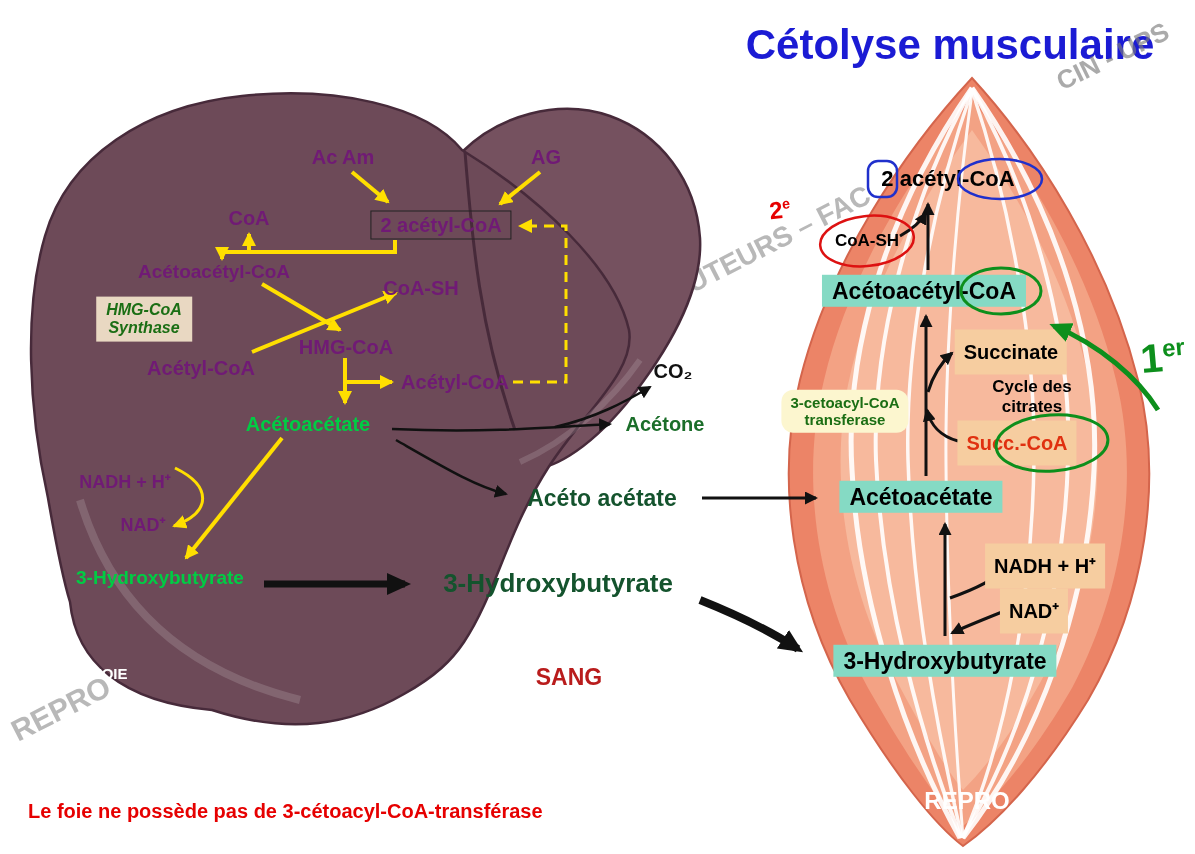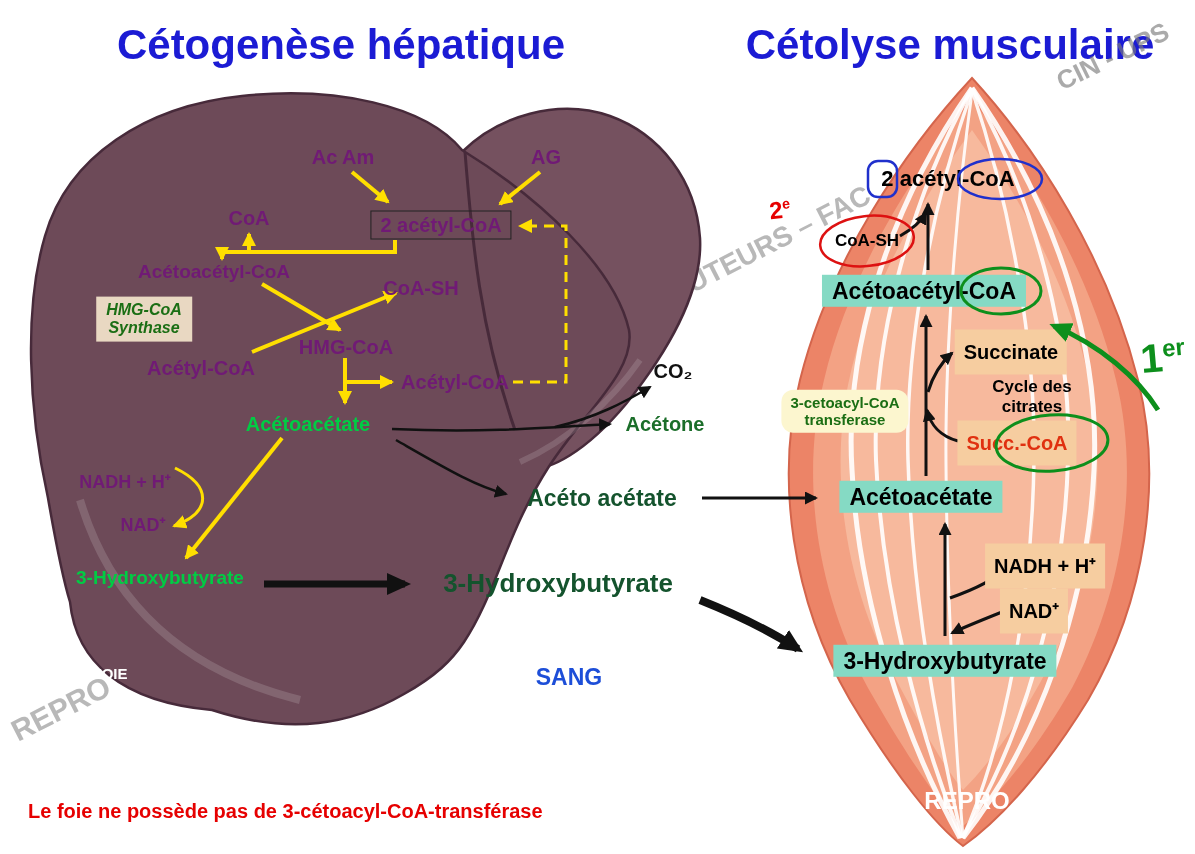--- a/index.html
+++ b/index.html
@@ -9,21 +9,21 @@
   #base-layer{z-index:0}
   #overlay-layer{z-index:6;pointer-events:none}
   .lbl{position:absolute;font-weight:bold;white-space:nowrap;transform:translate(-50%,-50%);z-index:2;line-height:1.15}
   .title{color:#1b1bd4;font-size:42px;z-index:3}
   .yl{color:#701a75;font-size:19px}
   .greenb{color:#00cc44}
   .greend{color:#1b6e14}
   .bl{color:#14532d}
   .whitel{color:#ffffff}
   .redl{color:#e60000}
-  .brownl{color:#1d4ed8}
+  .brownl{color:#b91c1c}
   .outbox{border:1.6px solid #222;padding:2px 9px;font-size:20px}
   .hmgbox{background:#e9d8c2;color:#1b6e14;font-style:italic;font-size:16px;padding:4px 10px;text-align:center}
   .teal{background:#85dac4;color:#000;font-size:23px;padding:3px 10px}
   .peach{background:#f6cda0;color:#000;font-size:20px;padding:11px 9px}
   .pale{background:#fcf6cf;border-radius:12px;color:#1b6e14;font-size:15px;padding:4px 9px;text-align:center}
   .wm{color:rgba(125,125,125,0.65);font-size:26px;z-index:4}
   .footnote{transform:none;font-size:20px}
   sup{font-size:60%;vertical-align:super}
 </style>
 </head>
@@ -110,21 +110,20 @@
       <path d="M 950,598 C 978,588 996,578 1002,570" marker-end="url(#ab)"></path>
       <path d="M 1002,612 C 982,620 962,628 952,633" marker-end="url(#ab)"></path>
       <path d="M 926,476 L 926,316" marker-end="url(#ab)"></path>
       <path d="M 928,392 C 934,372 944,360 952,353" marker-end="url(#ab)"></path>
       <path d="M 958,441 C 940,436 930,424 927,410" marker-end="url(#ab)"></path>
       <path d="M 928,270 L 928,204" marker-end="url(#ab)"></path>
       <path d="M 900,236 C 914,228 922,220 926,213" marker-end="url(#ab)"></path>
     </g>
   </svg>
 
-  <div class="lbl title" style="left:341px;top:45px">Cétogenèse hépatique</div>
   <div class="lbl title" style="left:950px;top:45px">Cétolyse musculaire</div>
   <div class="lbl wm" style="left:1113px;top:57px;transform:translate(-50%,-50%) rotate(-26deg)">CIN - UPS</div>
 
   <div class="lbl yl" style="left:343px;top:157px;font-size:20px">Ac Am</div>
   <div class="lbl yl" style="left:546px;top:157px;font-size:20px">AG</div>
   <div class="lbl yl" style="left:249px;top:218px;font-size:20px">CoA</div>
   <div class="lbl yl outbox" style="left:441px;top:225px">2 acétyl-CoA</div>
   <div class="lbl yl" style="left:214px;top:272px">Acétoacétyl-CoA</div>
   <div class="lbl yl" style="left:421px;top:288px;font-size:20px">CoA-SH</div>
   <div class="lbl hmgbox" style="left:144px;top:319px">

